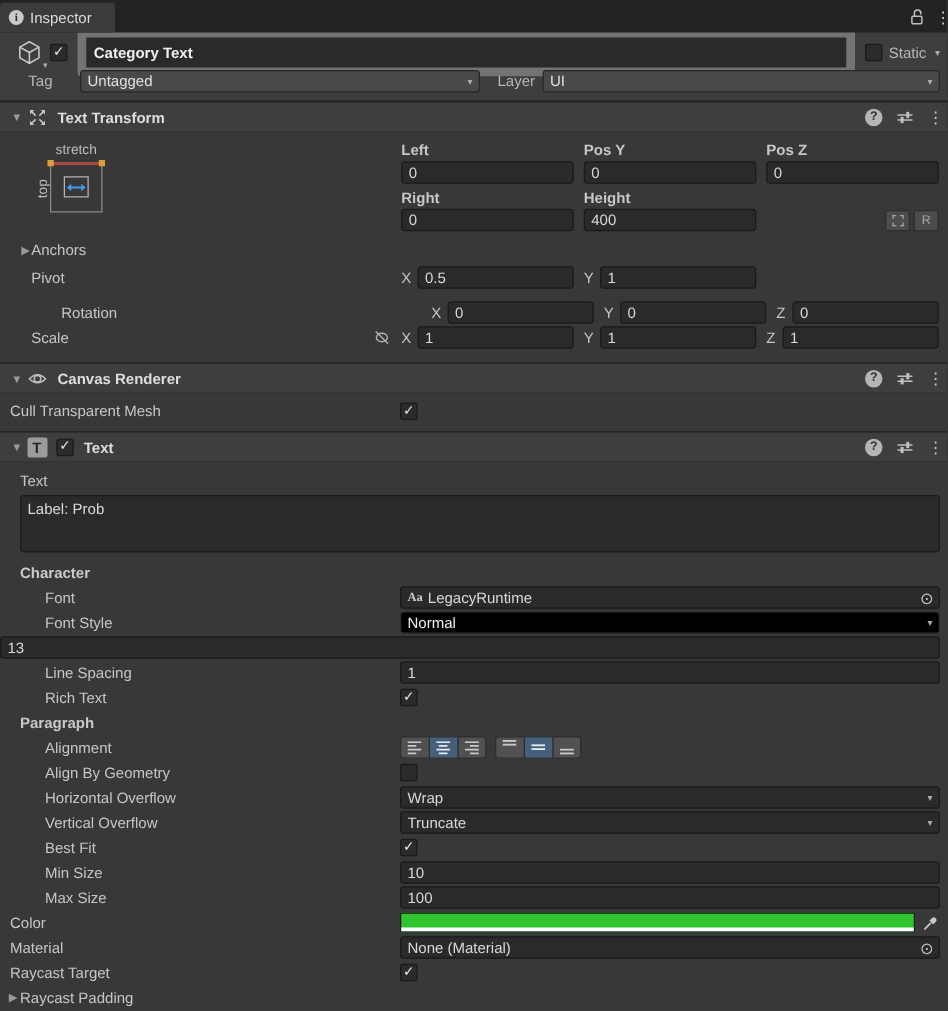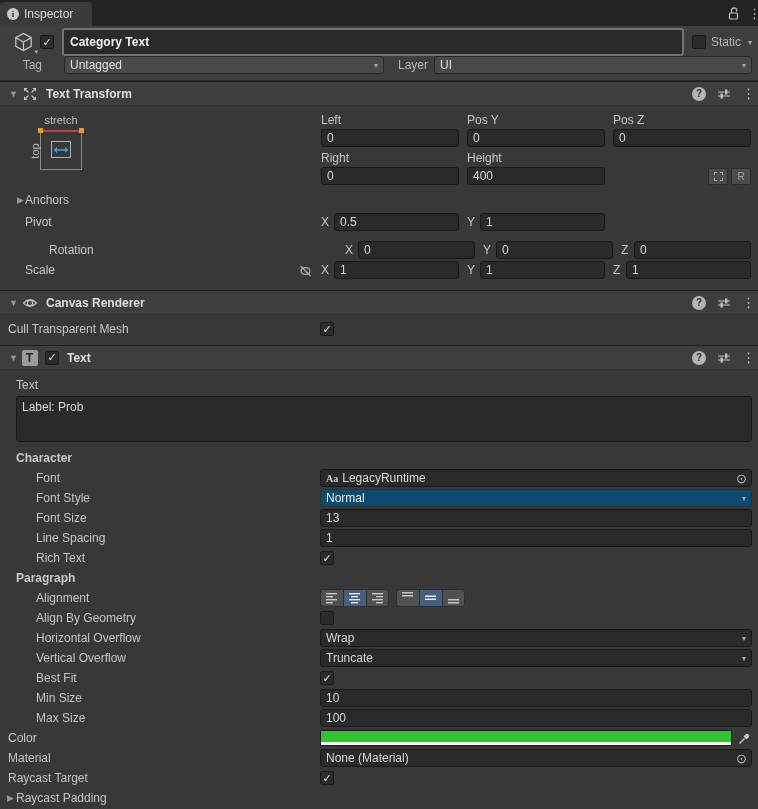--- a/index.html
+++ b/index.html
@@ -18,21 +18,21 @@
   .info-circ { width:12px; height:12px; border-radius:50%; background:#C9C9C9; color:#2B2B2B; font-size:9px; font-weight:bold; display:flex; align-items:center; justify-content:center; font-family:"Liberation Serif",serif; }
   .tabbar-right { position:absolute; right:2px; top:0; height:26px; display:flex; align-items:center; gap:8px; }
   .kebab { color:#C8C8C8; font-size:13px; letter-spacing:0; width:8px; text-align:center; }
   
   .go-header { background:#3E3E3E; padding:5px 4px 5px 6px; border-bottom:1px solid #262626; }
   .go-row1 { display:flex; align-items:center; height:22px; }
   .go-row2 { display:flex; align-items:center; height:20px; margin-top:2px; }
   .cube-wrap { width:34px; position:relative; display:flex; justify-content:center; }
   .cube-dd { position:absolute; right:2px; bottom:-2px; color:#AFAFAF; font-size:7px; }
   .cb { width:14px; height:14px; background:#2B2B2B; border:1px solid #1A1A1A; border-radius:2px; display:flex; align-items:center; justify-content:center; color:#E6E6E6; font-size:11px; line-height:11px; flex:none; }
-  .name-field { flex:1; height:20px; background:#2A2A2A; border:2px solid #737373; border-radius:3px; margin:0 8px; display:flex; align-items:center; padding:12px 6px; color:#F0F0F0; font-weight:bold; }
+  .name-field { flex:1; height:20px; background:#2A2A2A; border:7px solid #737373; border-radius:3px; margin:0 8px; display:flex; align-items:center; padding:12px 6px; color:#F0F0F0; font-weight:bold; }
   .static-wrap { display:flex; align-items:center; gap:5px; margin-right:2px; color:#C6C6C6; }
   .dd-arrow { color:#ABABAB; font-size:8px; margin-left:2px; }
   .go-lbl { color:#B7B7B7; }
   .tagbar-lbl1 { width:28px; text-align:right; margin-left:8px; margin-right:22px; }
   .dropdown { height:18px; background:#494949; border:1px solid #272727; border-radius:3px; display:flex; align-items:center; padding:0 5px; color:#E0E0E0; position:relative; }
   .dropdown .dd-arrow { position:absolute; right:5px; }
   .tag-dd { width:320px; }
   .layer-dd { flex:1; margin-right:2px; }
   .layer-lbl { margin:0 6px 0 14px; }
   
@@ -44,36 +44,36 @@
   .hicons { margin-left:auto; display:flex; align-items:center; gap:11px; margin-right:2px; }
   .helpc { width:14px; height:14px; border-radius:50%; background:#ATAT; background:#B5B5B5; color:#333; font-size:10px; font-weight:bold; display:flex; align-items:center; justify-content:center; }
   .ticon { width:16px; height:16px; background:#9B9B9B; border-radius:2px; color:#262626; font-weight:bold; font-size:12px; display:flex; align-items:center; justify-content:center; }
   
   .row { display:flex; align-items:center; height:20px; }
   .lbl { width:320px; padding-left:8px; flex:none; color:#C6C6C6; display:flex; align-items:center; }
   .lbl.ind { padding-left:36px; }
   .ctl { flex:1; margin-right:6px; display:flex; align-items:center; }
   .field { flex:1; height:18px; background:#2A2A2A; border:1px solid #191919; border-radius:3px; color:#D9D9D9; display:flex; align-items:center; padding:0 5px; position:relative; min-width:0; }
   .field .dd-arrow { position:absolute; right:5px; }
-  .field.light { background:#0c4a6e; border-color:#303030; color:#F0F0F0; }
+  .field.light { background:#000000; border-color:#303030; color:#F0F0F0; }
   .picker { position:absolute; right:4px; color:#C2C2C2; font-size:13px; line-height:13px; }
   .sechead { font-weight:bold; color:#C9C9C9; padding-left:16px; height:20px; display:flex; align-items:center; }
   .aa { color:#CFCFCF; font-size:10px; font-weight:bold; margin-right:4px;font-family:Liberation Serif, serif; }
   
   .rt-body { position:relative; padding:6px 1px 10px; }
   .rt-ctl { margin-left:320px; margin-right:6px; }
-  .rt-lblrow { display:flex; gap:8px; height:16px; align-items:center; color:#C6C6C6; }
+  .rt-lblrow { display:flex; gap:8px; height:16px; align-items:center; color:#C6C6C6;font-weight:bold; }
   .rt-lblrow span { flex:1; }
   .rt-fieldrow { display:flex; gap:8px; height:20px; align-items:center; margin-bottom:2px; }
   .rt-cell { flex:1; display:flex; align-items:center; min-width:0; }
   .axis { width:8px; margin-right:5px; color:#C6C6C6; flex:none; }
   .btn-cell { flex:1; display:flex; justify-content:flex-end; gap:3px; }
   .sq-btn { width:20px; height:17px; background:#4C4C4C; border:1px solid #2E2E2E; border-radius:2px; display:flex; align-items:center; justify-content:center; color:#A5A5A5; font-size:10px; }
   .dash-sq { width:9px; height:9px; border:1px dashed #A5A5A5; }
-  .rt-lbl { width:320px; flex:none; padding-left:24px; display:flex; align-items:flex-end; }
+  .rt-lbl { width:320px; flex:none; padding-left:24px; display:flex; align-items:center; }
   .unlink { margin-left:auto; margin-right:9px; display:flex; }
   
   .aw { position:absolute; left:22px; top:8px; }
   .aw-stretch { width:42px; margin-left:18px; text-align:center; font-size:11px; color:#BDBDBD; }
   .aw-box { width:42px; height:40px; border:1px solid #8A8A8A; margin-left:18px; margin-top:4px; position:relative; }
   .aw-redline { position:absolute; top:-1px; left:0; right:0; height:2px; background:#B8453C; }
   .aw-corner { position:absolute; width:5px; height:5px; background:#DD9E33; top:-3px; }
   .aw-inner { position:absolute; left:10px; top:10px; width:20px; height:17px; border:1px solid #B2B2B2; display:flex; align-items:center; justify-content:center; }
   .aw-toplbl { position:absolute; left:-14px; top:14px; font-size:11px; color:#BDBDBD; transform:rotate(-90deg); transform-origin:center; }
   
@@ -406,23 +406,20 @@
       </div>
     <div class="ctl">
       <div class="field light">
         <span>Normal</span>
         <span class="dd-arrow">▾</span>
       </div>
     </div>
   </div>
 
   <div class="row">
-    <div class="lbl ind">
-        <span>Font Size</span>
-      </div>
     <div class="ctl">
         <div class="field">
           <span>13</span>
         </div>
       </div>
   </div>
 
   <div class="row">
     <div class="lbl ind">
         <span>Line Spacing</span>

